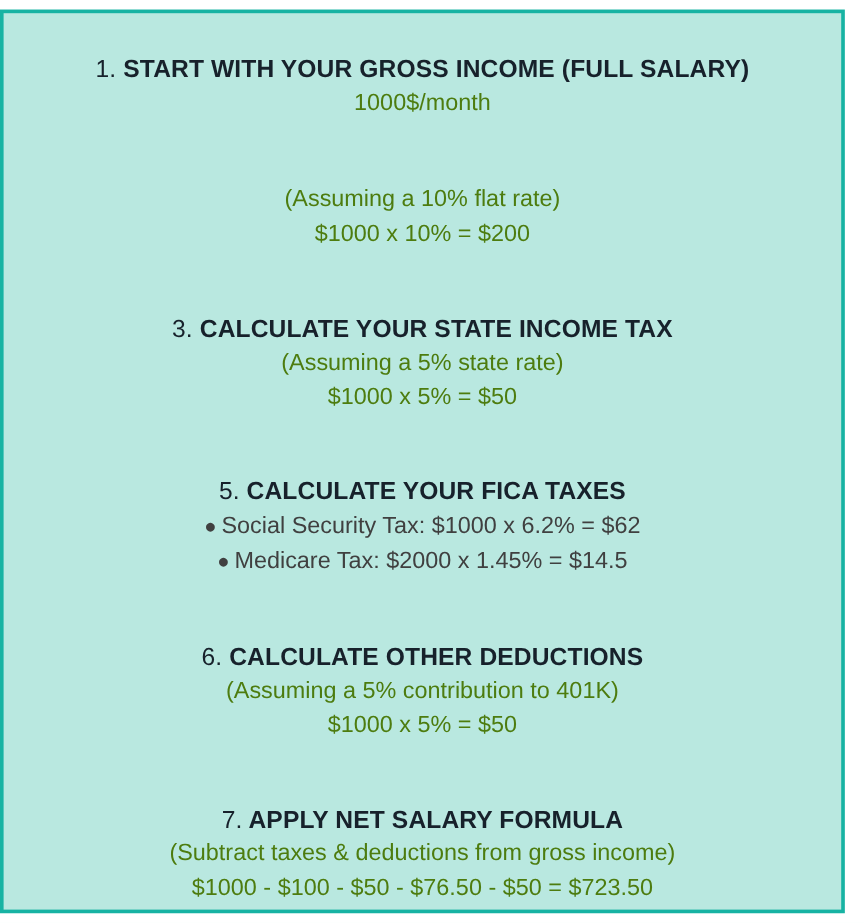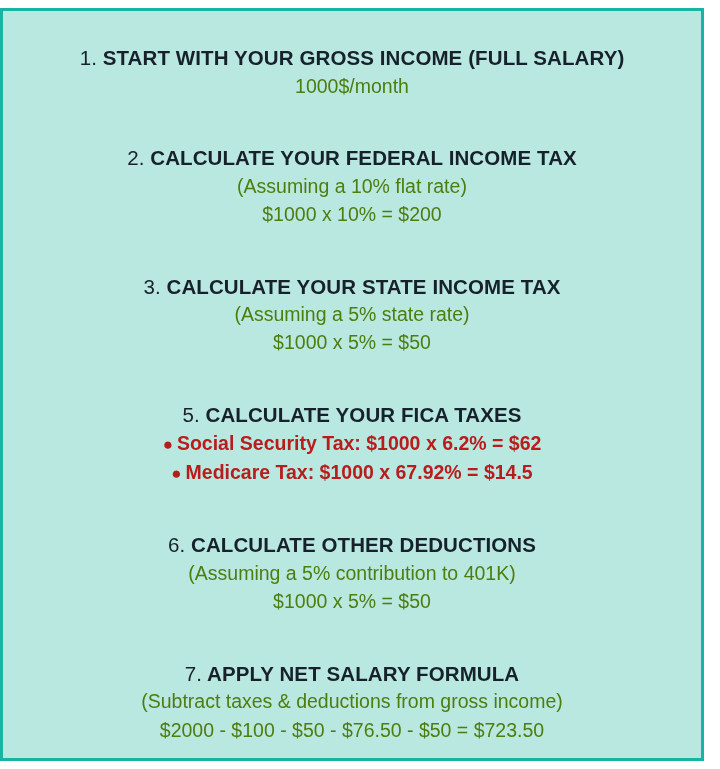--- a/index.html
+++ b/index.html
@@ -25,43 +25,43 @@
     border-radius: 0;
     display: flex;
     flex-direction: column;
     align-items: center;
     justify-content: space-between;
     padding-top: 34px;
   }
   .step {
     width: 100%;
     text-align: center;
-    margin-bottom: 14px;
+    margin-bottom: 4px;
   }
   .step-head {
     font-size: 20.5px;
     font-weight: bold;
     color: #17212b;
     letter-spacing: 0.1px;
     line-height: 1.3;
   }
   .step-head .num {
     font-weight: normal;
   }
   .step-line {
     font-size: 19.5px;
     color: #4d7c0f;
     line-height: 1.45;
     font-weight: normal;
   }
   .bullet-line {
     font-size: 19.5px;
-    color: #b91c1c;
+    color: #404040;
     line-height: 1.5;
-    font-weight: bold;
+    font-weight: normal;
   }
   .bullet-line .dot {
     font-size: 17px;
     vertical-align: middle;
     padding-right: 4px;
   }
   .final-line b {
     font-weight: normal;
   }
   .sp-1 { margin-bottom: 20px; }
@@ -73,24 +73,20 @@
 
   <div class="step sp-1">
     <div class="step-head">
       <span class="num">1.</span>
       <span>START WITH YOUR GROSS INCOME (FULL SALARY)</span>
     </div>
     <div class="step-line">1000$/month</div>
   </div>
 
   <div class="step sp-1">
-    <div class="step-head">
-      <span class="num">2.</span>
-      <span>CALCULATE YOUR FEDERAL INCOME TAX</span>
-    </div>
     <div class="step-line">(Assuming a 10% flat rate)</div>
     <div class="step-line">$1000 x 10% = $200</div>
   </div>
 
   <div class="step sp-1">
     <div class="step-head">
       <span class="num">3.</span>
       <span>CALCULATE YOUR STATE INCOME TAX</span>
     </div>
     <div class="step-line">(Assuming a 5% state rate)</div>
@@ -99,37 +95,37 @@
 
   <div class="step sp-1">
     <div class="step-head">
       <span class="num">5.</span>
       <span>CALCULATE YOUR FICA TAXES</span>
     </div>
     <div class="bullet-line">
       <span class="dot">●</span><span>Social Security Tax: $1000 x 6.2% = $62</span>
     </div>
     <div class="bullet-line">
-      <span class="dot">●</span><span>Medicare Tax: $1000 x 67.92% = $14.5</span>
+      <span class="dot">●</span><span>Medicare Tax: $2000 x 1.45% = $14.5</span>
     </div>
   </div>
 
   <div class="step sp-1">
     <div class="step-head">
       <span class="num">6.</span>
       <span>CALCULATE OTHER DEDUCTIONS</span>
     </div>
     <div class="step-line">(Assuming a 5% contribution to 401K)</div>
     <div class="step-line">$1000 x 5% = $50</div>
   </div>
 
   <div class="step">
     <div class="step-head">
       <span class="num">7.</span>
       <span>APPLY NET SALARY FORMULA</span>
     </div>
     <div class="step-line">(Subtract taxes &amp; deductions from gross income)</div>
     <div class="step-line final-line">
-      <span>$2000 - $100 - $50 - $76.50 - $50 = </span><b>$723.50</b>
+      <span>$1000 - $100 - $50 - $76.50 - $50 = </span><b>$723.50</b>
     </div>
   </div>
 
 </div>
 
 </body></html>

